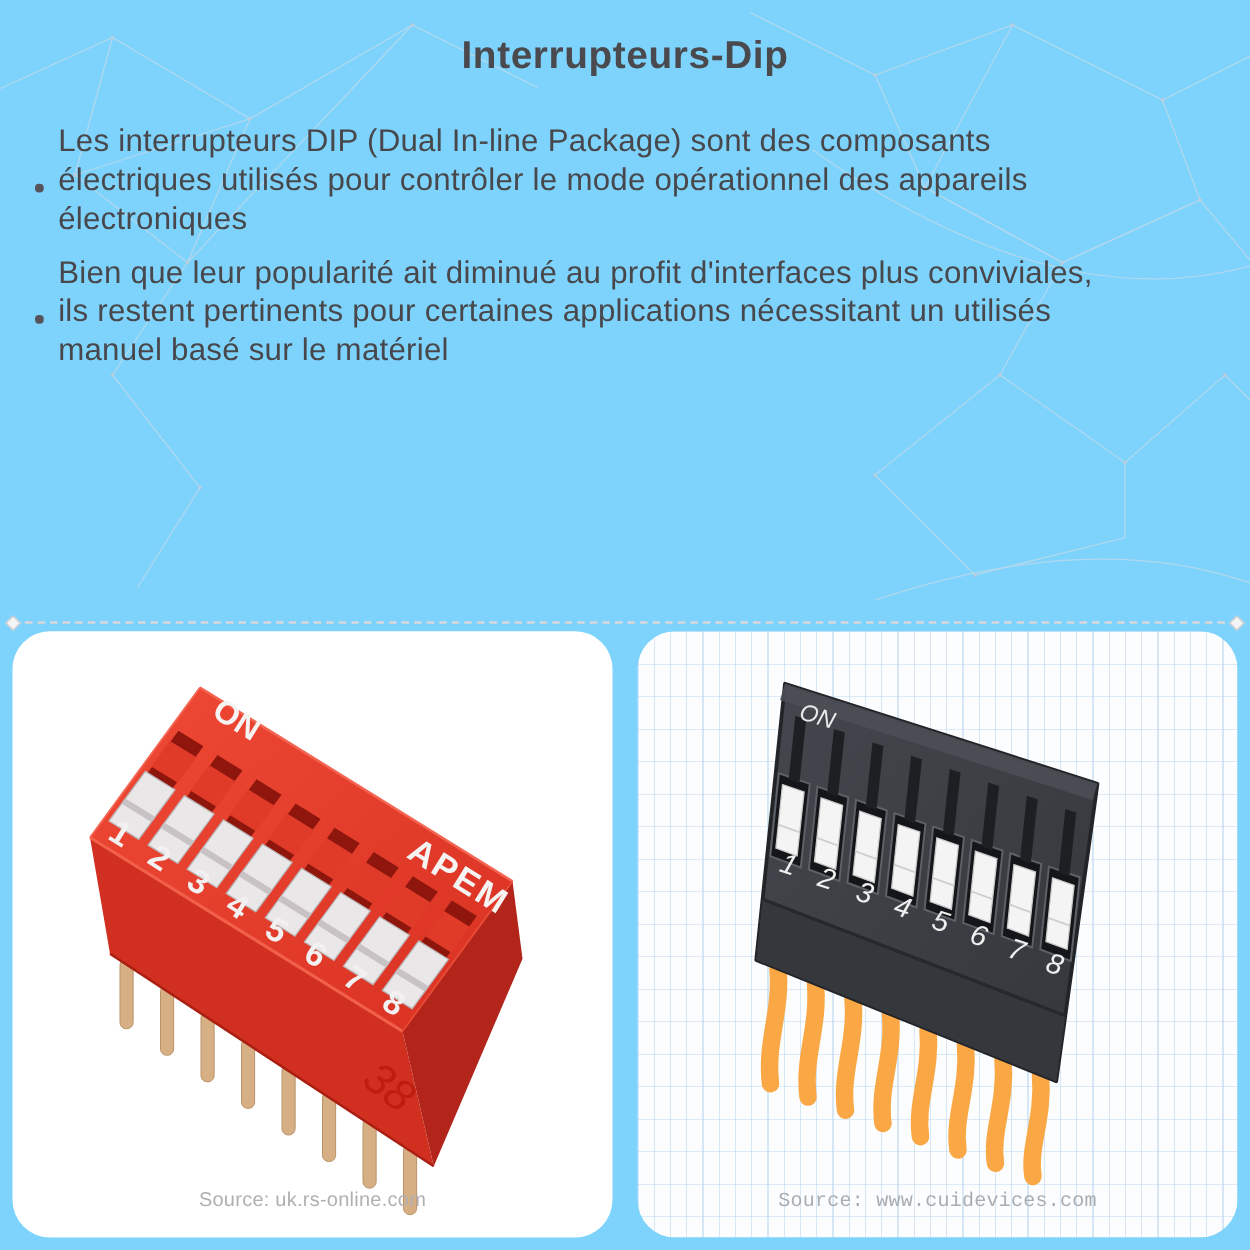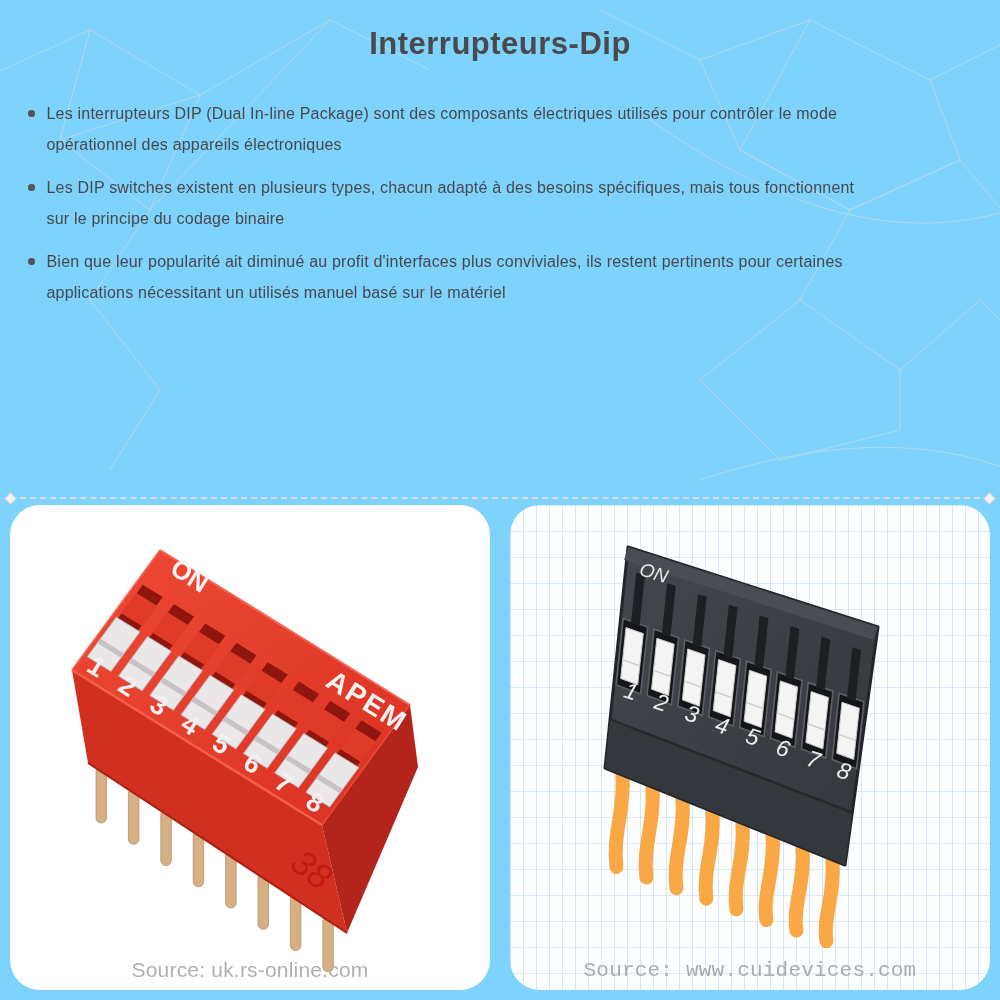--- a/index.html
+++ b/index.html
@@ -11,21 +11,21 @@
   .mesh{position:absolute;top:0;left:0;pointer-events:none;}
   .page-title{
     position:relative;margin:26px 0 0 0;text-align:center;
     font-size:31px;font-weight:600;color:#4a4a4e;letter-spacing:0.5px;
   }
   ul.bullets{
     position:relative;list-style:none;margin:36px 0 0 28px;padding:0;width:880px;
   }
   ul.bullets li{
     display:flex;gap:12px;margin:0 0 12px 0;
-    font-size:16px;line-height:31px;color:#48484c;letter-spacing:0.2px;
+    font-size:25px;line-height:31px;color:#48484c;letter-spacing:0.2px;align-items:center;
   }
   .bullet-dot{
     flex:0 0 6.5px;width:6.5px;height:6.5px;border-radius:50%;
     background:#56545a;margin-top:12px;
   }
   .bullet-text{flex:1;max-width:835px;}
   .divider{
     position:absolute;top:497px;left:20px;right:20px;height:0;
     border-top:2px dashed #d8d8dd;
   }
@@ -41,22 +41,22 @@
   }
   .card.left{background:#ffffff;}
   .card.right{
     background-color:#fbfdff;
     background-image:
       repeating-linear-gradient(to right, rgba(185,212,235,0.55) 0 1px, transparent 1px 13px),
       repeating-linear-gradient(to bottom, rgba(185,212,235,0.45) 0 1px, transparent 1px 26px);
   }
   .card svg{display:block;}
   .caption{
-    position:absolute;bottom:8px;left:0;width:100%;text-align:center;
-    font-size:21px;letter-spacing:0.2px;
+    position:absolute;bottom:20px;left:0;width:100%;text-align:center;
+    font-size:16px;letter-spacing:0.2px;
   }
   .card.left .caption{color:#b2afb2;}
   .card.right .caption{color:#a9adb1;font-family:Liberation Mono, monospace;}
   text{font-family:"Liberation Sans",sans-serif;}
 </style>
 </head>
 <body>
 
 <div class="page">
 
@@ -97,24 +97,20 @@
 
   <h1 class="page-title">Interrupteurs-Dip</h1>
 
   <ul class="bullets">
     <li>
       <span class="bullet-dot"></span>
       <span class="bullet-text">Les interrupteurs DIP (Dual In-line Package) sont des composants électriques utilisés pour contrôler le mode opérationnel des appareils électroniques</span>
     </li>
     <li>
       <span class="bullet-dot"></span>
-      <span class="bullet-text">Les DIP switches existent en plusieurs types, chacun adapté à des besoins spécifiques, mais tous fonctionnent sur le principe du codage binaire</span>
-    </li>
-    <li>
-      <span class="bullet-dot"></span>
       <span class="bullet-text">Bien que leur popularité ait diminué au profit d'interfaces plus conviviales, ils restent pertinents pour certaines applications nécessitant un utilisés manuel basé sur le matériel</span>
     </li>
   </ul>
 
   <div class="divider">
     <span class="diamond left"></span>
     <span class="diamond right"></span>
   </div>
 
   <div class="cards">

